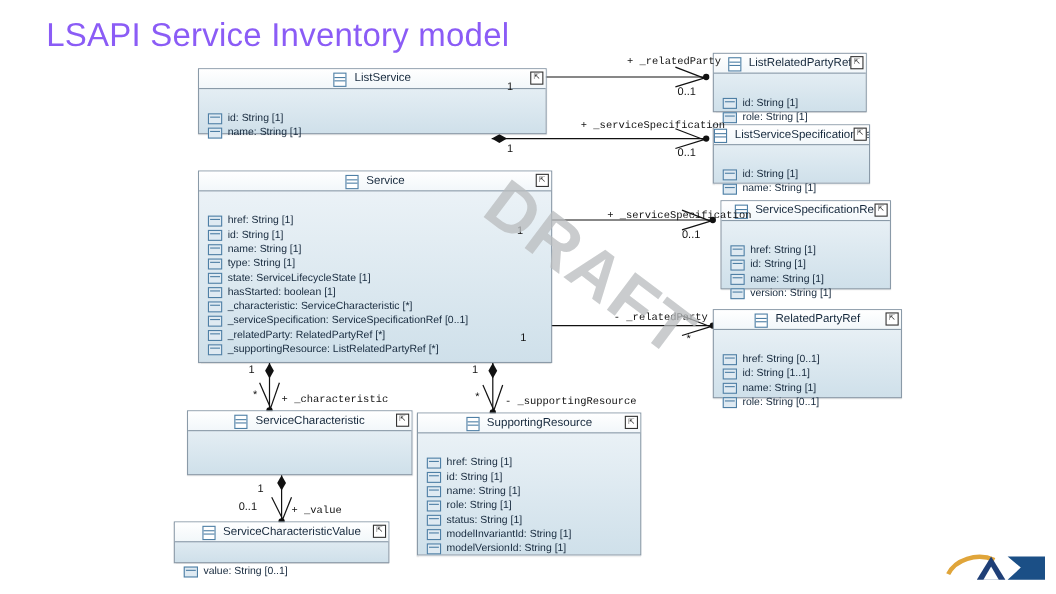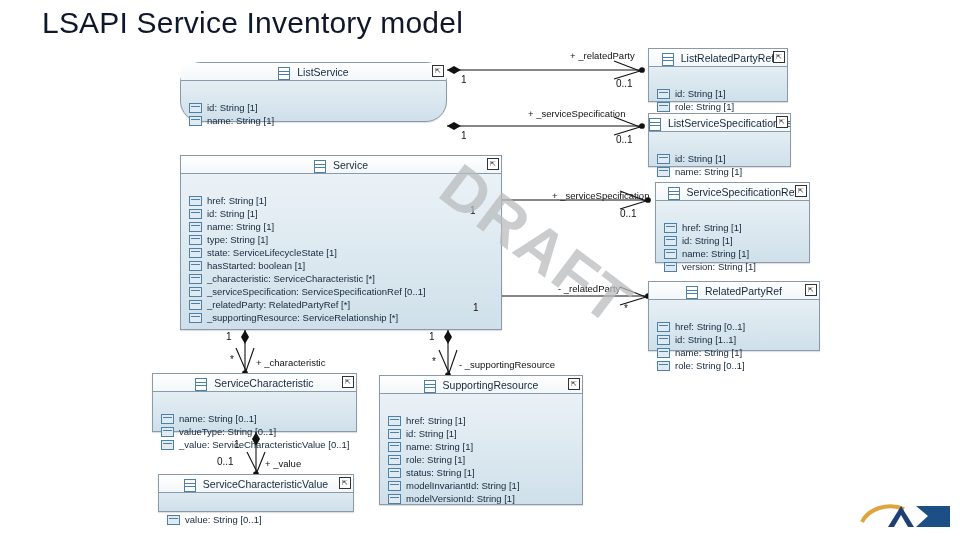--- a/index.html
+++ b/index.html
@@ -6,23 +6,23 @@
   body{
     width:960px;height:540px;overflow:hidden;
     background:#ffffff;
     font-family:"Liberation Sans", sans-serif;
     position:relative;
   }
   #slide{position:absolute;inset:0;width:960px;height:540px;background:#fff;}
 
   
   #title{
-    position:absolute;left:42px;top:6px;
+    position:absolute;left:42px;top:16px;
     font-size:30px;font-weight:400;letter-spacing:.2px;
-    color:#0f172a;white-space:nowrap;
+    color:#8b5cf6;white-space:nowrap;
   }
 
   
   #canvas{position:absolute;left:0;top:0;width:960px;height:540px;}
   #wires{position:absolute;left:0;top:0;width:960px;height:540px;overflow:visible;}
 
   
   .cls{
     position:absolute;
     border:1px solid #8a9aa8;
@@ -74,21 +74,21 @@
   
   .corner{
     position:absolute;right:2px;top:2px;
     width:10px;height:10px;
     border:1px solid #333;background:#fff;
     font-size:7px;line-height:9px;text-align:center;color:#1a1a1a;
   }
 
   
   .lbl{
-    position:absolute;font-size:9.5px;color:#111;white-space:nowrap;
+    position:absolute;font-size:9.5px;color:#111;white-space:nowrap;font-family:Liberation Mono, monospace;
   }
   .mult{
     position:absolute;font-size:10px;color:#111;white-space:nowrap;
   }
 
   
   #draft{
     position:absolute;left:470px;top:150px;
     font-size:62px;font-weight:700;letter-spacing:2px;
     color:#b9bcbe;opacity:.75;
@@ -152,21 +152,21 @@
       <path d="M439,350 L449,373" stroke="#111" stroke-width="1.1" fill="none"></path>
       <path d="M457,350 L449,373" stroke="#111" stroke-width="1.1" fill="none"></path>
       <polygon points="448,330 444,337 448,344 452,337" fill="#111"></polygon>
 
       <path d="M256,432 L256,474" stroke="#111" stroke-width="1.1" fill="none" marker-end="url(#dot)"></path>
       <path d="M247,452 L257,472" stroke="#111" stroke-width="1.1" fill="none"></path>
       <path d="M265,452 L257,472" stroke="#111" stroke-width="1.1" fill="none"></path>
       <polygon points="256,432 252,439 256,446 260,439" fill="#111"></polygon>
     </svg>
 
-    <div class="cls" style="left:180px;top:62px;width:267px;height:60px;border-radius:21px;">
+    <div class="cls" style="left:180px;top:62px;width:317px;height:60px;">
       <div class="hdr">
         <span class="gly"></span>
         <span class="cname">ListService</span>
         <span class="corner">⇱</span>
       </div>
       <div class="body">
         <div class="attr"><span class="ag"></span><span>id: String [1]</span></div>
         <div class="attr"><span class="ag"></span><span>name: String [1]</span></div>
       </div>
     </div>
@@ -180,21 +180,21 @@
       <div class="body">
         <div class="attr"><span class="ag"></span><span>href: String [1]</span></div>
         <div class="attr"><span class="ag"></span><span>id: String [1]</span></div>
         <div class="attr"><span class="ag"></span><span>name: String [1]</span></div>
         <div class="attr"><span class="ag"></span><span>type: String [1]</span></div>
         <div class="attr"><span class="ag"></span><span>state: ServiceLifecycleState [1]</span></div>
         <div class="attr"><span class="ag"></span><span>hasStarted: boolean [1]</span></div>
         <div class="attr"><span class="ag"></span><span>_characteristic: ServiceCharacteristic [*]</span></div>
         <div class="attr"><span class="ag"></span><span>_serviceSpecification: ServiceSpecificationRef [0..1]</span></div>
         <div class="attr"><span class="ag"></span><span>_relatedParty: RelatedPartyRef [*]</span></div>
-        <div class="attr"><span class="ag"></span><span>_supportingResource: ServiceRelationship [*]</span></div>
+        <div class="attr"><span class="ag"></span><span>_supportingResource: ListRelatedPartyRef [*]</span></div>
       </div>
     </div>
 
     <div class="cls" style="left:648px;top:48px;width:140px;height:54px;">
       <div class="hdr">
         <span class="gly"></span>
         <span class="cname">ListRelatedPartyRef</span>
         <span class="corner">⇱</span>
       </div>
       <div class="body">
@@ -222,44 +222,39 @@
         <span class="corner">⇱</span>
       </div>
       <div class="body">
         <div class="attr"><span class="ag"></span><span>href: String [1]</span></div>
         <div class="attr"><span class="ag"></span><span>id: String [1]</span></div>
         <div class="attr"><span class="ag"></span><span>name: String [1]</span></div>
         <div class="attr"><span class="ag"></span><span>version: String [1]</span></div>
       </div>
     </div>
 
-    <div class="cls" style="left:648px;top:281px;width:172px;height:70px;">
+    <div class="cls" style="left:648px;top:281px;width:172px;height:81px;">
       <div class="hdr">
         <span class="gly"></span>
         <span class="cname">RelatedPartyRef</span>
         <span class="corner">⇱</span>
       </div>
       <div class="body">
         <div class="attr"><span class="ag"></span><span>href: String [0..1]</span></div>
         <div class="attr"><span class="ag"></span><span>id: String [1..1]</span></div>
         <div class="attr"><span class="ag"></span><span>name: String [1]</span></div>
         <div class="attr"><span class="ag"></span><span>role: String [0..1]</span></div>
       </div>
     </div>
 
-    <div class="cls" style="left:152px;top:373px;width:205px;height:59px;">
+    <div class="cls" style="left:170px;top:373px;width:205px;height:59px;">
       <div class="hdr">
         <span class="gly"></span>
         <span class="cname">ServiceCharacteristic</span>
         <span class="corner">⇱</span>
-      </div>
-      <div class="body">
-        <div class="attr"><span class="ag"></span><span>name: String [0..1]</span></div>
-        <div class="attr"><span class="ag"></span><span>valueType: String [0..1]</span></div>
-        <div class="attr"><span class="ag"></span><span>_value: ServiceCharacteristicValue [0..1]</span></div>
       </div>
     </div>
 
     <div class="cls" style="left:379px;top:375px;width:204px;height:130px;">
       <div class="hdr">
         <span class="gly"></span>
         <span class="cname">SupportingResource</span>
         <span class="corner">⇱</span>
       </div>
       <div class="body">

